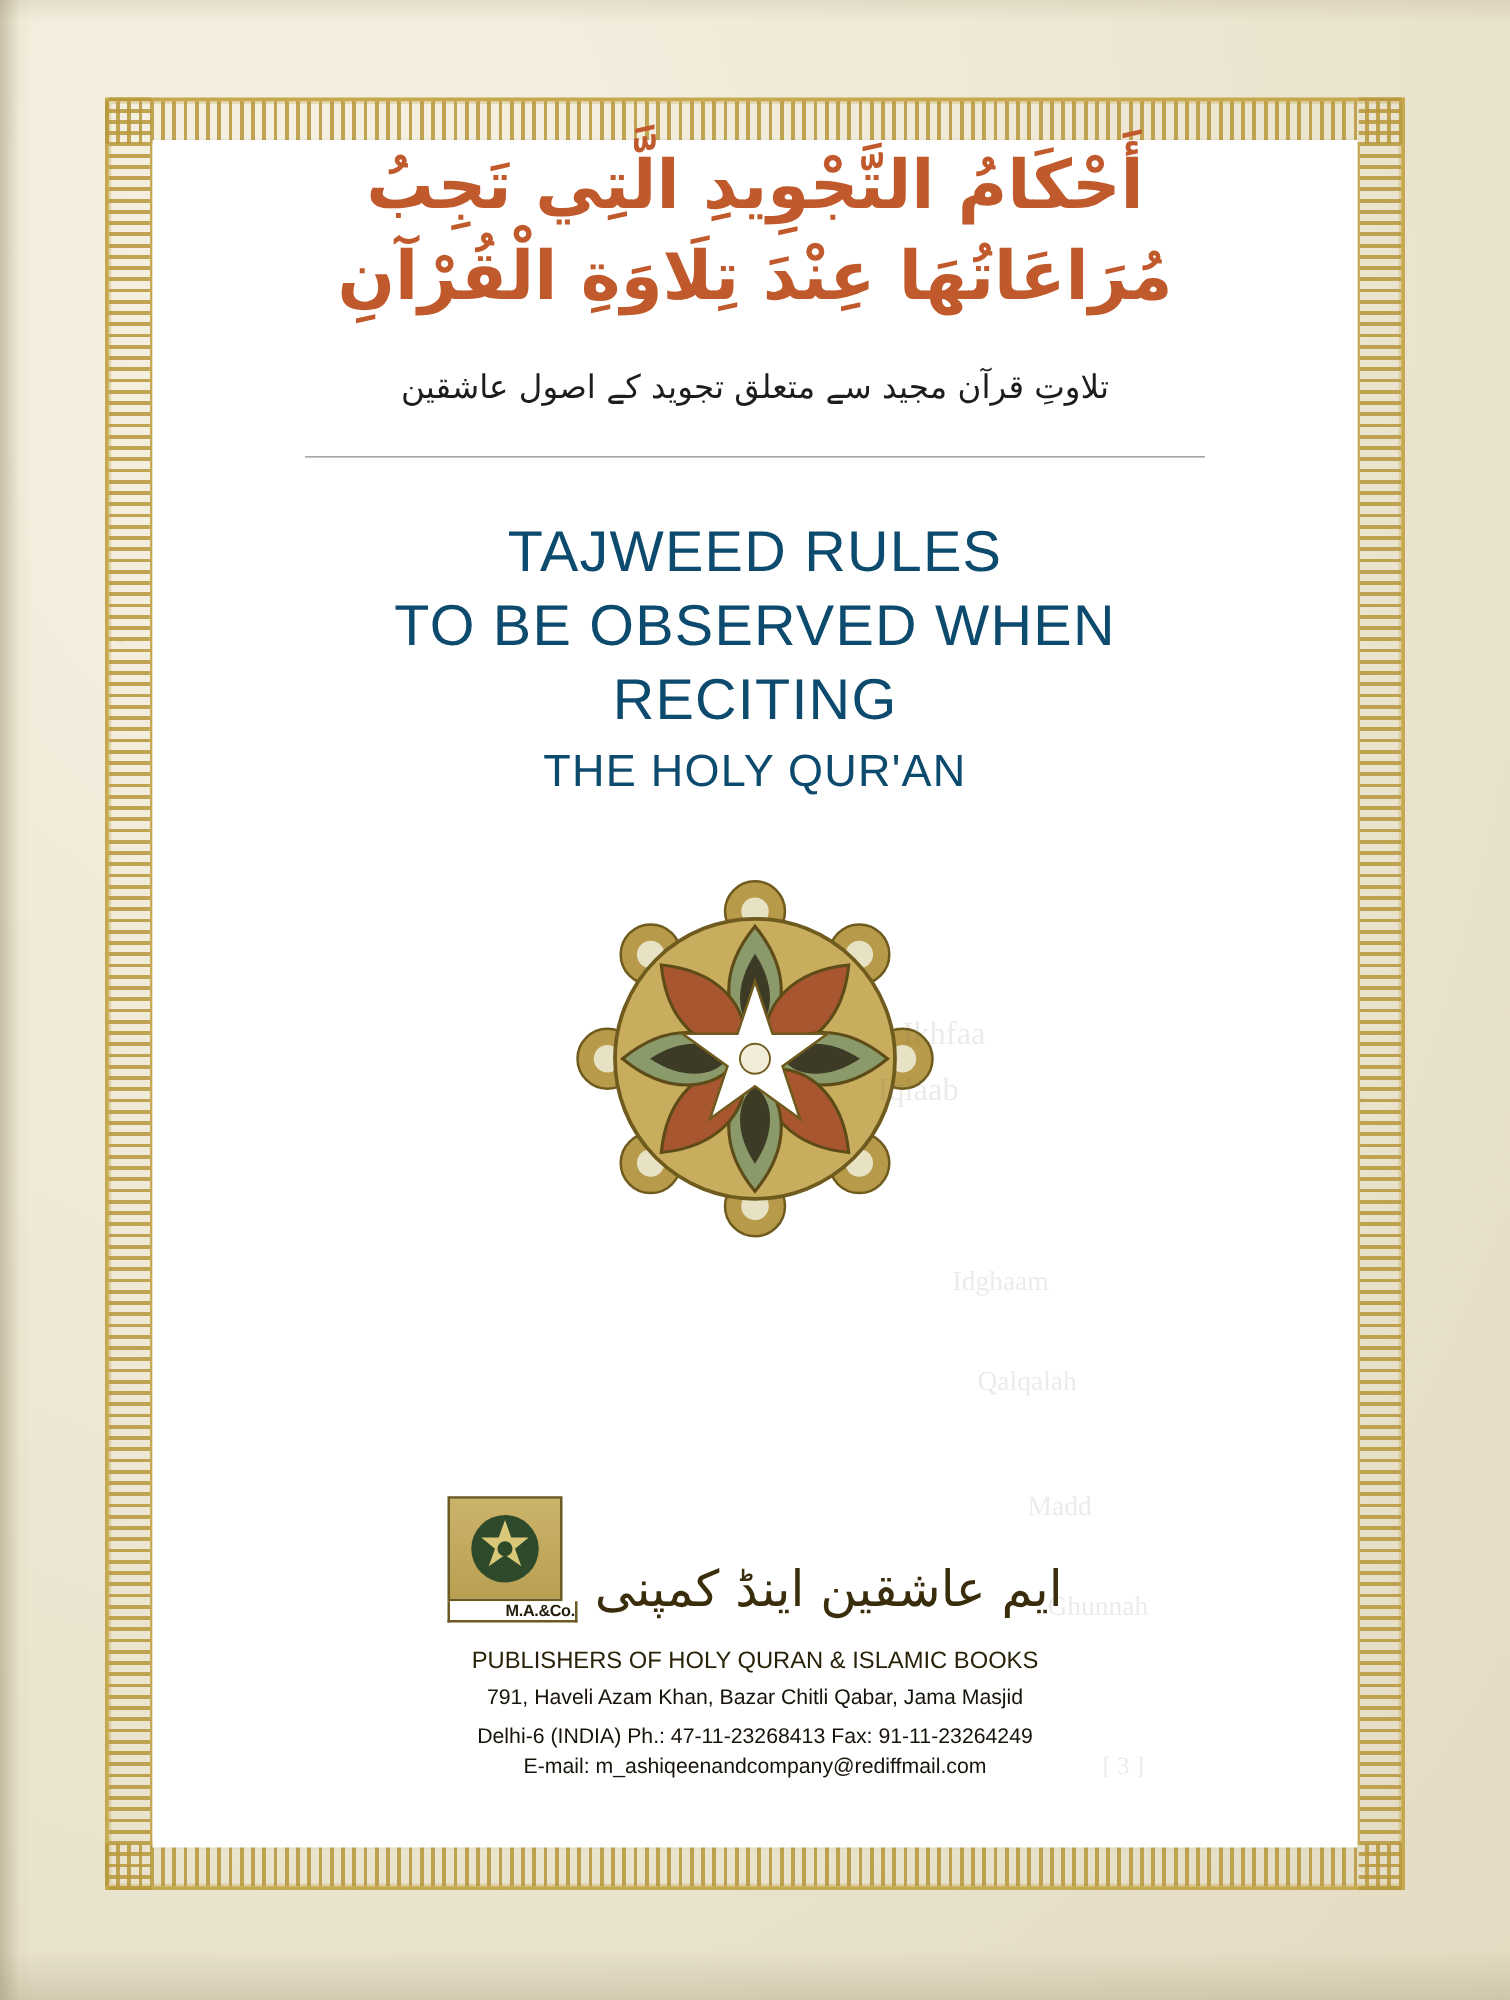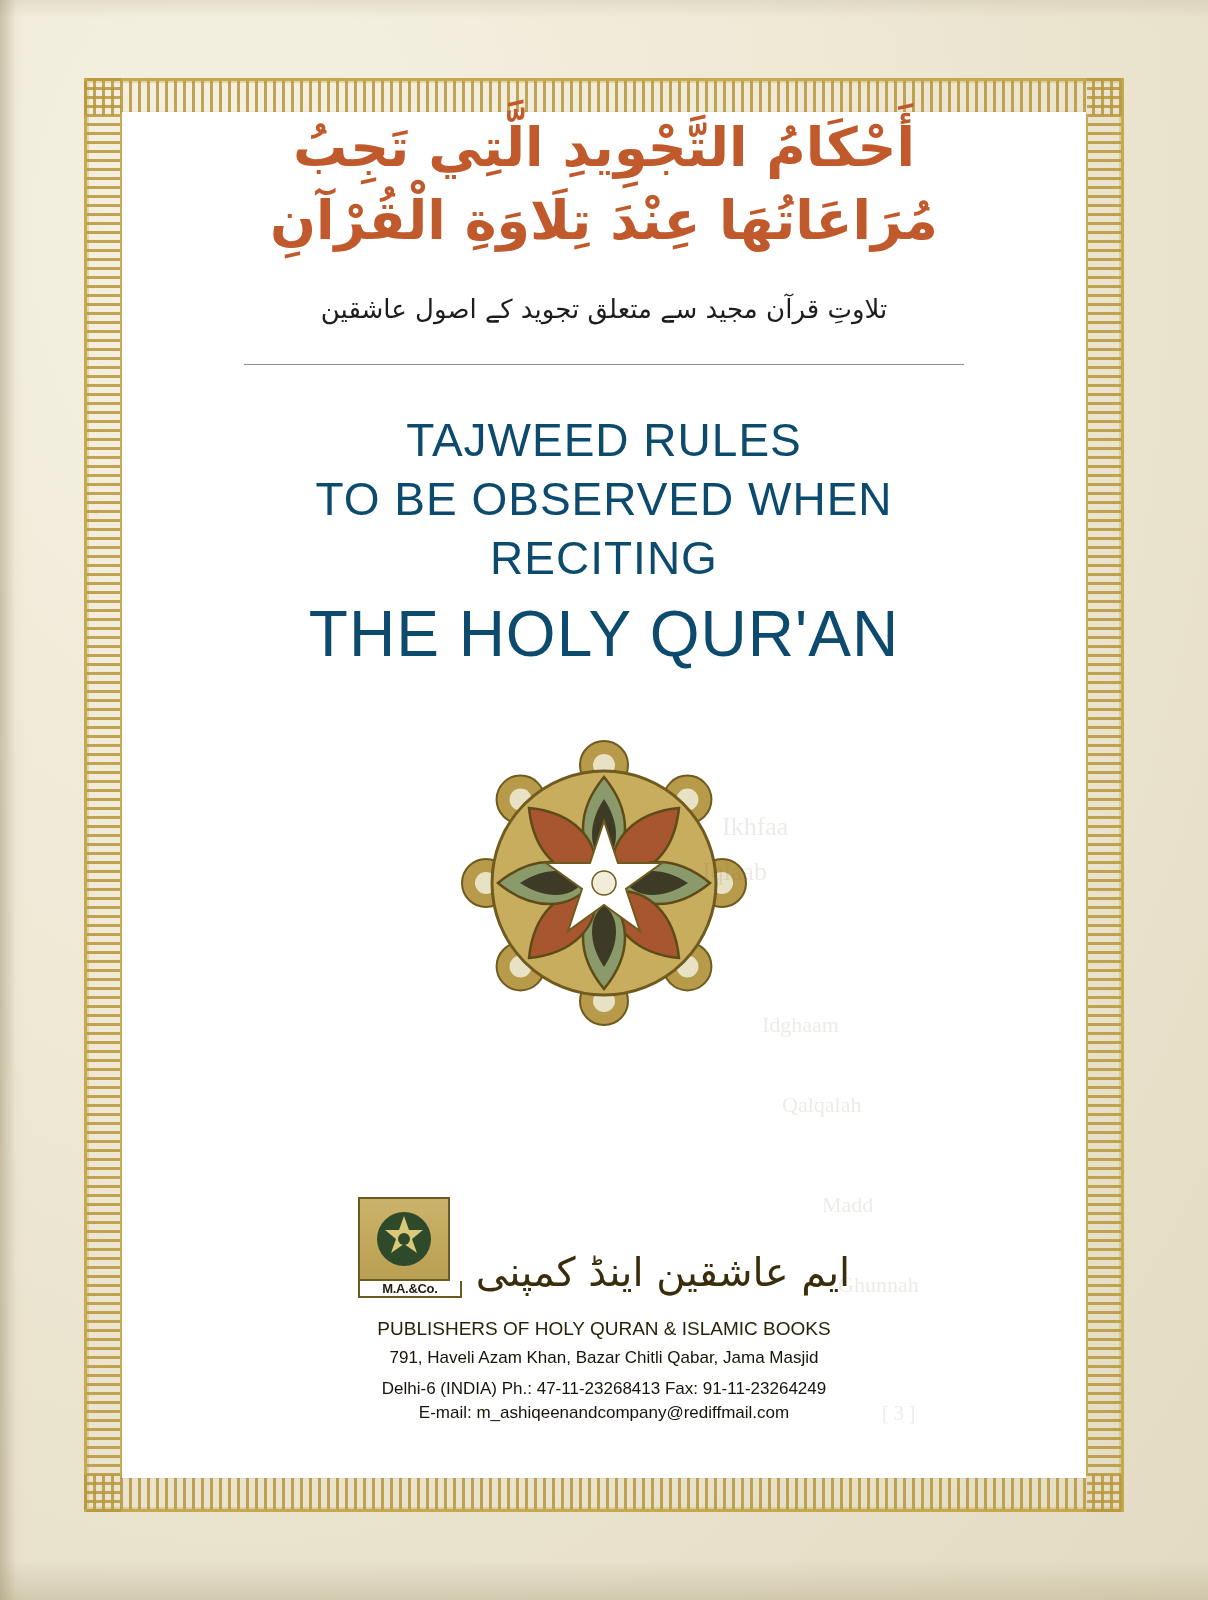--- a/index.html
+++ b/index.html
@@ -175,21 +175,21 @@
     margin-top: 46px;
   }
   .english-title .l1,
   .english-title .l2,
   .english-title .l3 {
     font-size: 46px;
     letter-spacing: 1px;
     line-height: 1.28;
   }
   .english-title .l4 {
-    font-size: 64px;
+    font-size: 36px;
     letter-spacing: 1px;
     line-height: 1.3;
     margin-top: 6px;
   }
 
   
   .medallion-wrap {
     display: flex;
     justify-content: center;
     margin-top: 56px;
@@ -204,21 +204,21 @@
   }
   .pub-logo-row {
     display: flex;
     align-items: flex-end;
     justify-content: center;
     gap: 14px;
     margin-bottom: 2px;
   }
   .pub-mark {
     width: 104px;
-    text-align: center;
+    text-align: right;
   }
   .pub-mark-box {
     width: 88px;
     height: 80px;
     border: 2px solid #6b5a22;
     background: linear-gradient(#cbb36a, #b99f52);
     display: flex;
     align-items: center;
     justify-content: center;
   }

